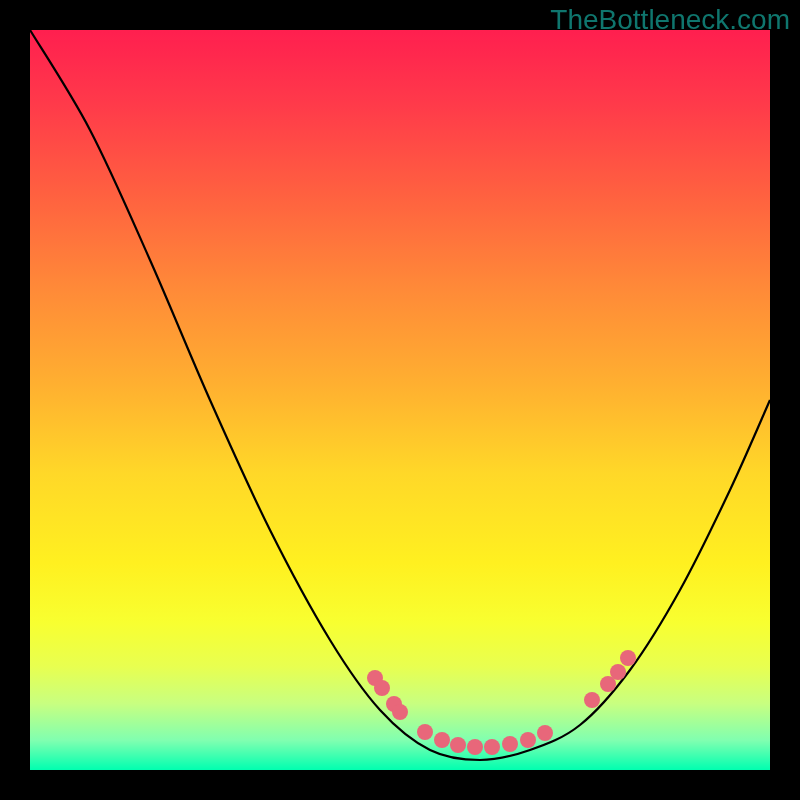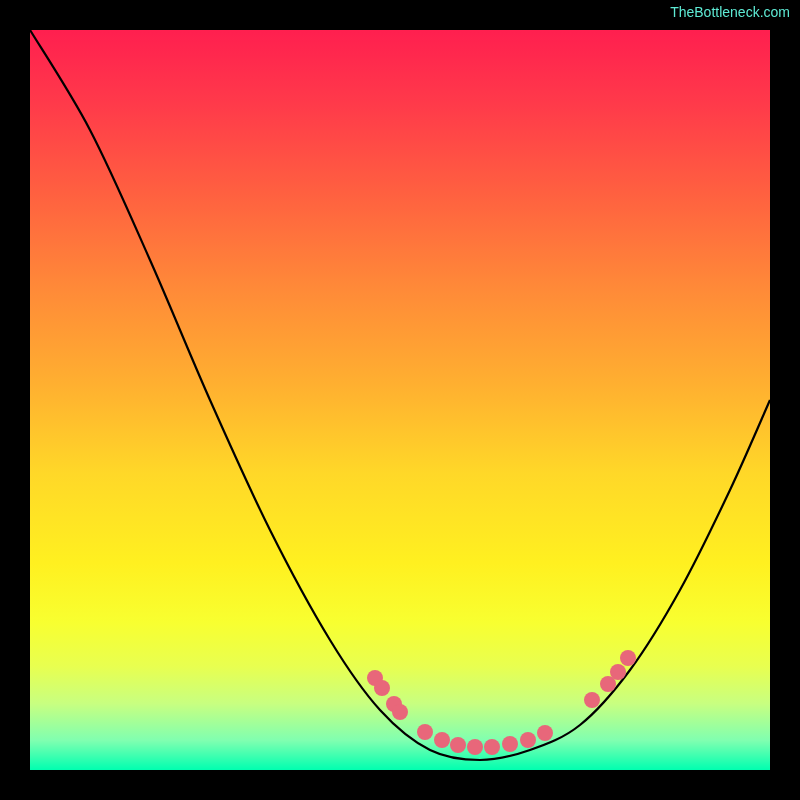--- a/index.html
+++ b/index.html
@@ -9,22 +9,22 @@
     height: 800px;
     background: #000;
     font-family: Arial, sans-serif;
     position: relative;
     overflow: hidden;
   }
   .watermark {
     position: absolute;
     top: 4px;
     right: 10px;
-    color: #5eead4;
-    font-size: 14px;
+    color: #0f766e;
+    font-size: 28px;
     font-weight: normal;
     z-index: 10;
     margin-left: 24px;
   }
   .plot-area {
     position: absolute;
     left: 30px;
     top: 30px;
     width: 740px;
     height: 740px;

